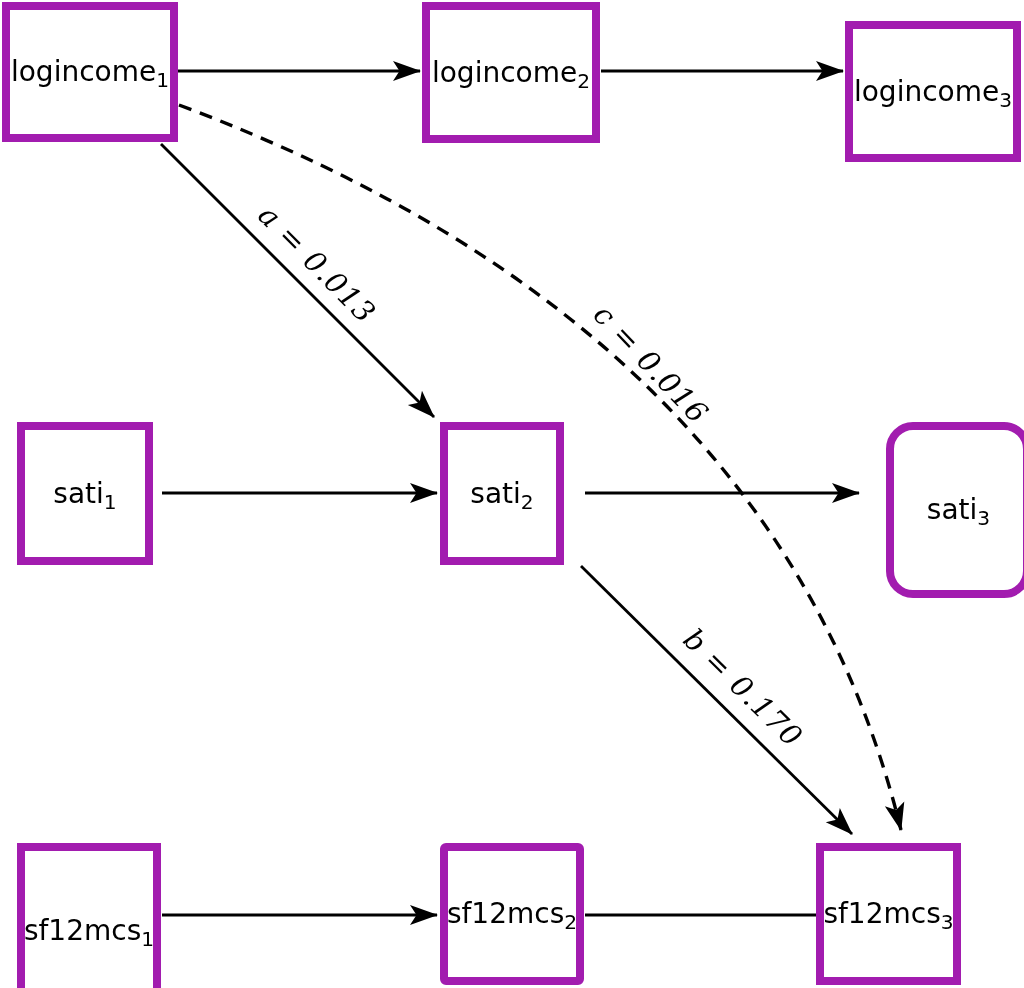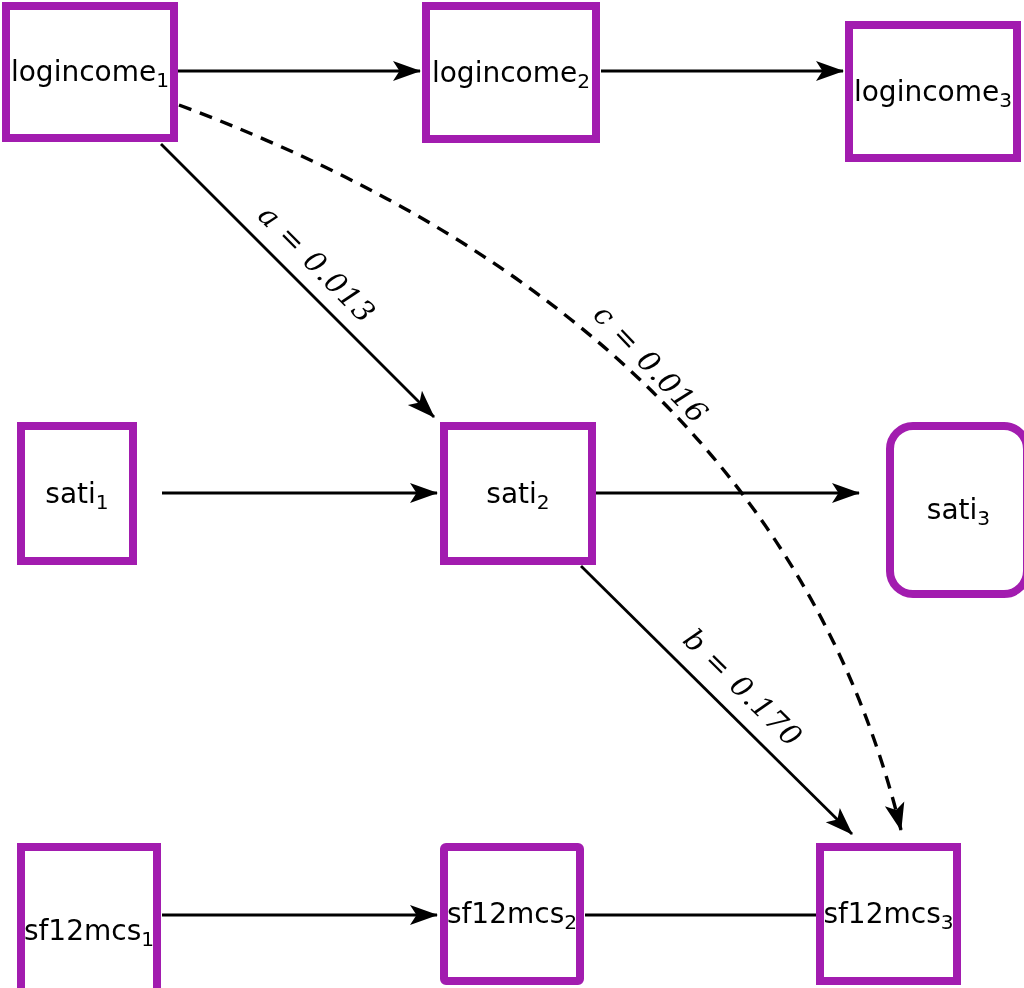--- a/index.html
+++ b/index.html
@@ -74,24 +74,24 @@
   <div class="node" style="left:2px; top:2px; width:176px; height:140px;">
     <span><span>logincome</span><sub>1</sub></span>
   </div>
   <div class="node" style="left:422px; top:2px; width:178px; height:141px;">
     <span><span>logincome</span><sub>2</sub></span>
   </div>
   <div class="node" style="left:845px; top:2px; width:176px; height:141px;margin-top:19px;">
     <span><span>logincome</span><sub>3</sub></span>
   </div>
 
-  <div class="node" style="left:17px; top:422px; width:120px; height:143px;">
+  <div class="node" style="left:17px; top:422px; width:136px; height:143px;">
     <span><span>sati</span><sub>1</sub></span>
   </div>
-  <div class="node" style="left:440px; top:422px; width:156px; height:143px;">
+  <div class="node" style="left:440px; top:422px; width:124px; height:143px;">
     <span><span>sati</span><sub>2</sub></span>
   </div>
   <div class="node" style="left:886px; top:422px; width:145px; height:176px;border-radius:27px;">
     <span><span>sati</span><sub>3</sub></span>
   </div>
 
   <div class="node" style="left:17px; top:843px; width:144px; height:176px;">
     <span><span>sf12mcs</span><sub>1</sub></span>
   </div>
   <div class="node" style="left:440px; top:843px; width:144px; height:142px;border-radius:6px;">

